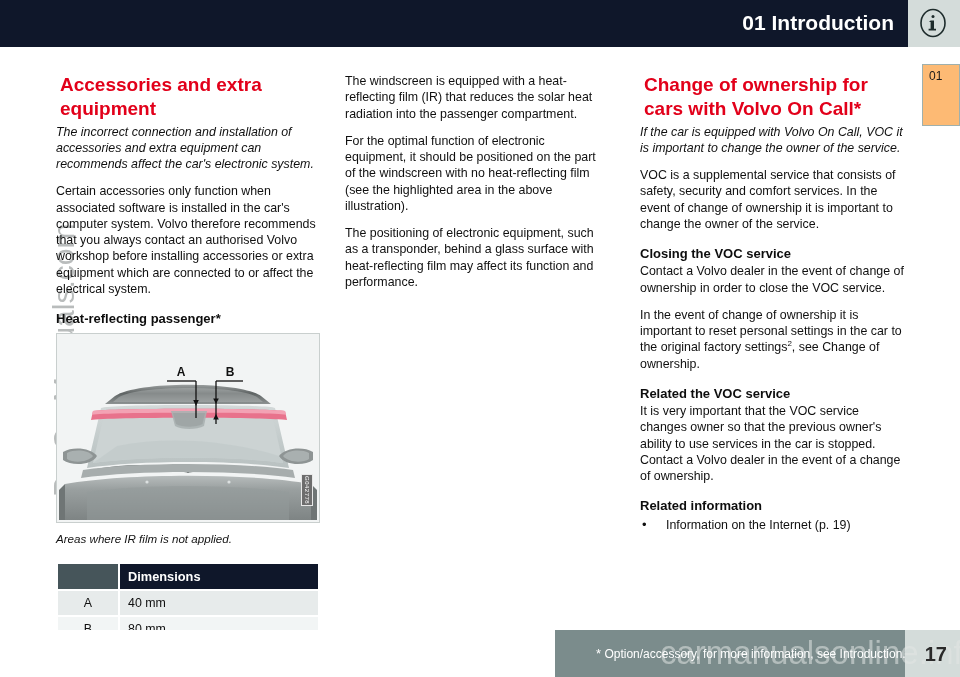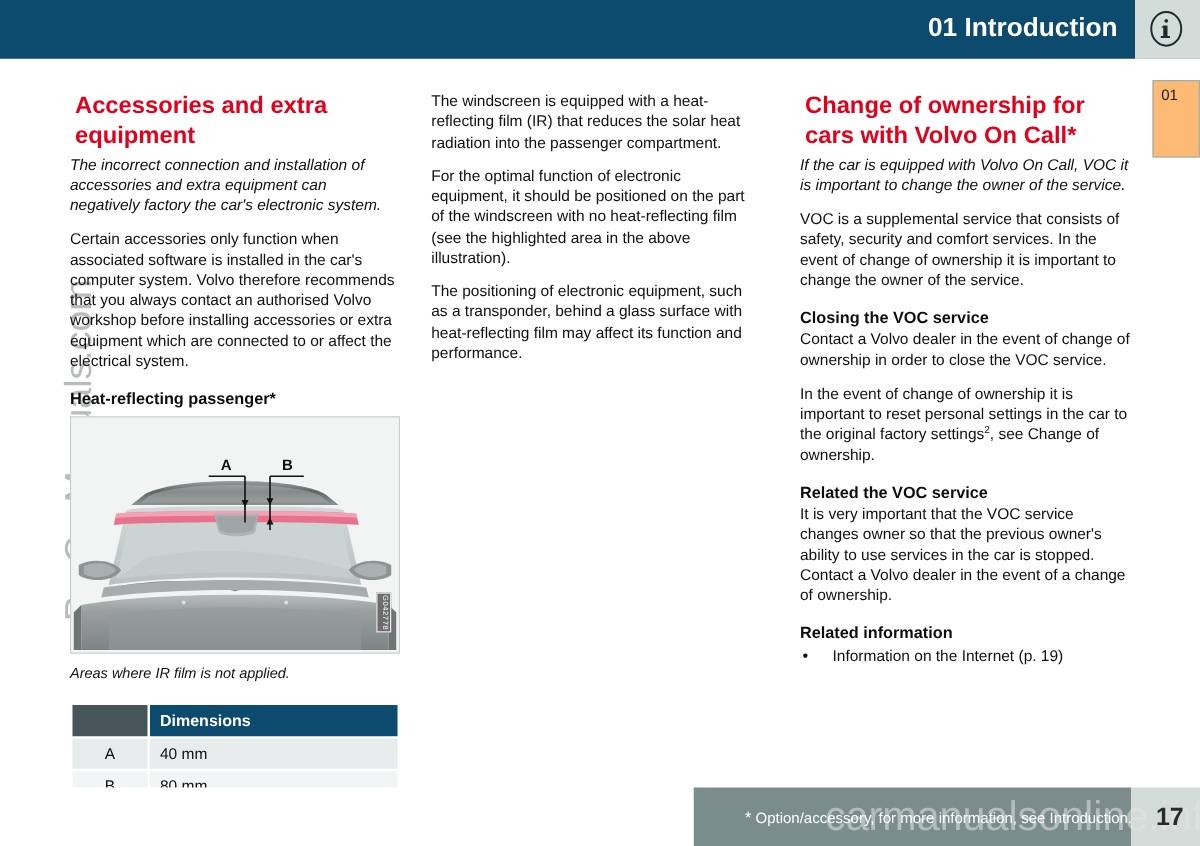--- a/index.html
+++ b/index.html
@@ -13,21 +13,21 @@
     font-family: "Liberation Sans", sans-serif;
     position: relative;
     overflow: hidden;
   }
 
   
   .header {
     position: absolute;
     left: 0; top: 0;
     width: 960px; height: 47px;
-    background: #0c4a6e;
+    background: #0f172a;
   }
   .header-right-band {
     position: absolute;
     right: 0; top: 0;
     width: 52px; height: 47px;
     background: #d4dcda;
   }
   .header-title {
     position: absolute;
     right: 66px;
@@ -218,21 +218,21 @@
 
   
   table.dims {
     margin-top: 17px;
     border-collapse: separate;
     border-spacing: 2px 2px;
     width: 264px;
     font-size: 12.4px;
   }
   table.dims th {
-    background: #0c4a6e;
+    background: #0f172a;
     color: #ffffff;
     font-weight: bold;
     text-align: left;
     padding: 5px 8px;
     font-size: 12.8px;
   }
   table.dims th.blank { background: #46555a; width: 44px; }
   table.dims td {
     background: #e7ebeb;
     padding: 5px 8px;
@@ -285,21 +285,21 @@
     <span>01</span>
   </div>
 </div>
 
 <div class="wm-left">ProCarManuals.com</div>
 
 <div class="content">
 
   <div class="col col-1">
     <h1 class="section-title">Accessories and extra equipment</h1>
-    <p class="lead">The incorrect connection and installation of accessories and extra equipment can negatively factory the car's electronic system.</p>
+    <p class="lead">The incorrect connection and installation of accessories and extra equipment can recommends affect the car's electronic system.</p>
     <p class="body">Certain accessories only function when associated software is installed in the car's computer system. Volvo therefore recommends that you always contact an authorised Volvo workshop before installing accessories or extra equipment which are connected to or affect the electrical system.</p>
 
     <h2 class="sub-title">Heat-reflecting passenger*</h2>
 
     <div class="figure">
       <div class="fig-frame">
         <svg width="262" height="188" viewBox="0 0 262 188">
           <defs>
             <linearGradient id="roofG" x1="0" y1="0" x2="0" y2="1">
               <stop offset="0%" stop-color="#9a9e9e"></stop>

